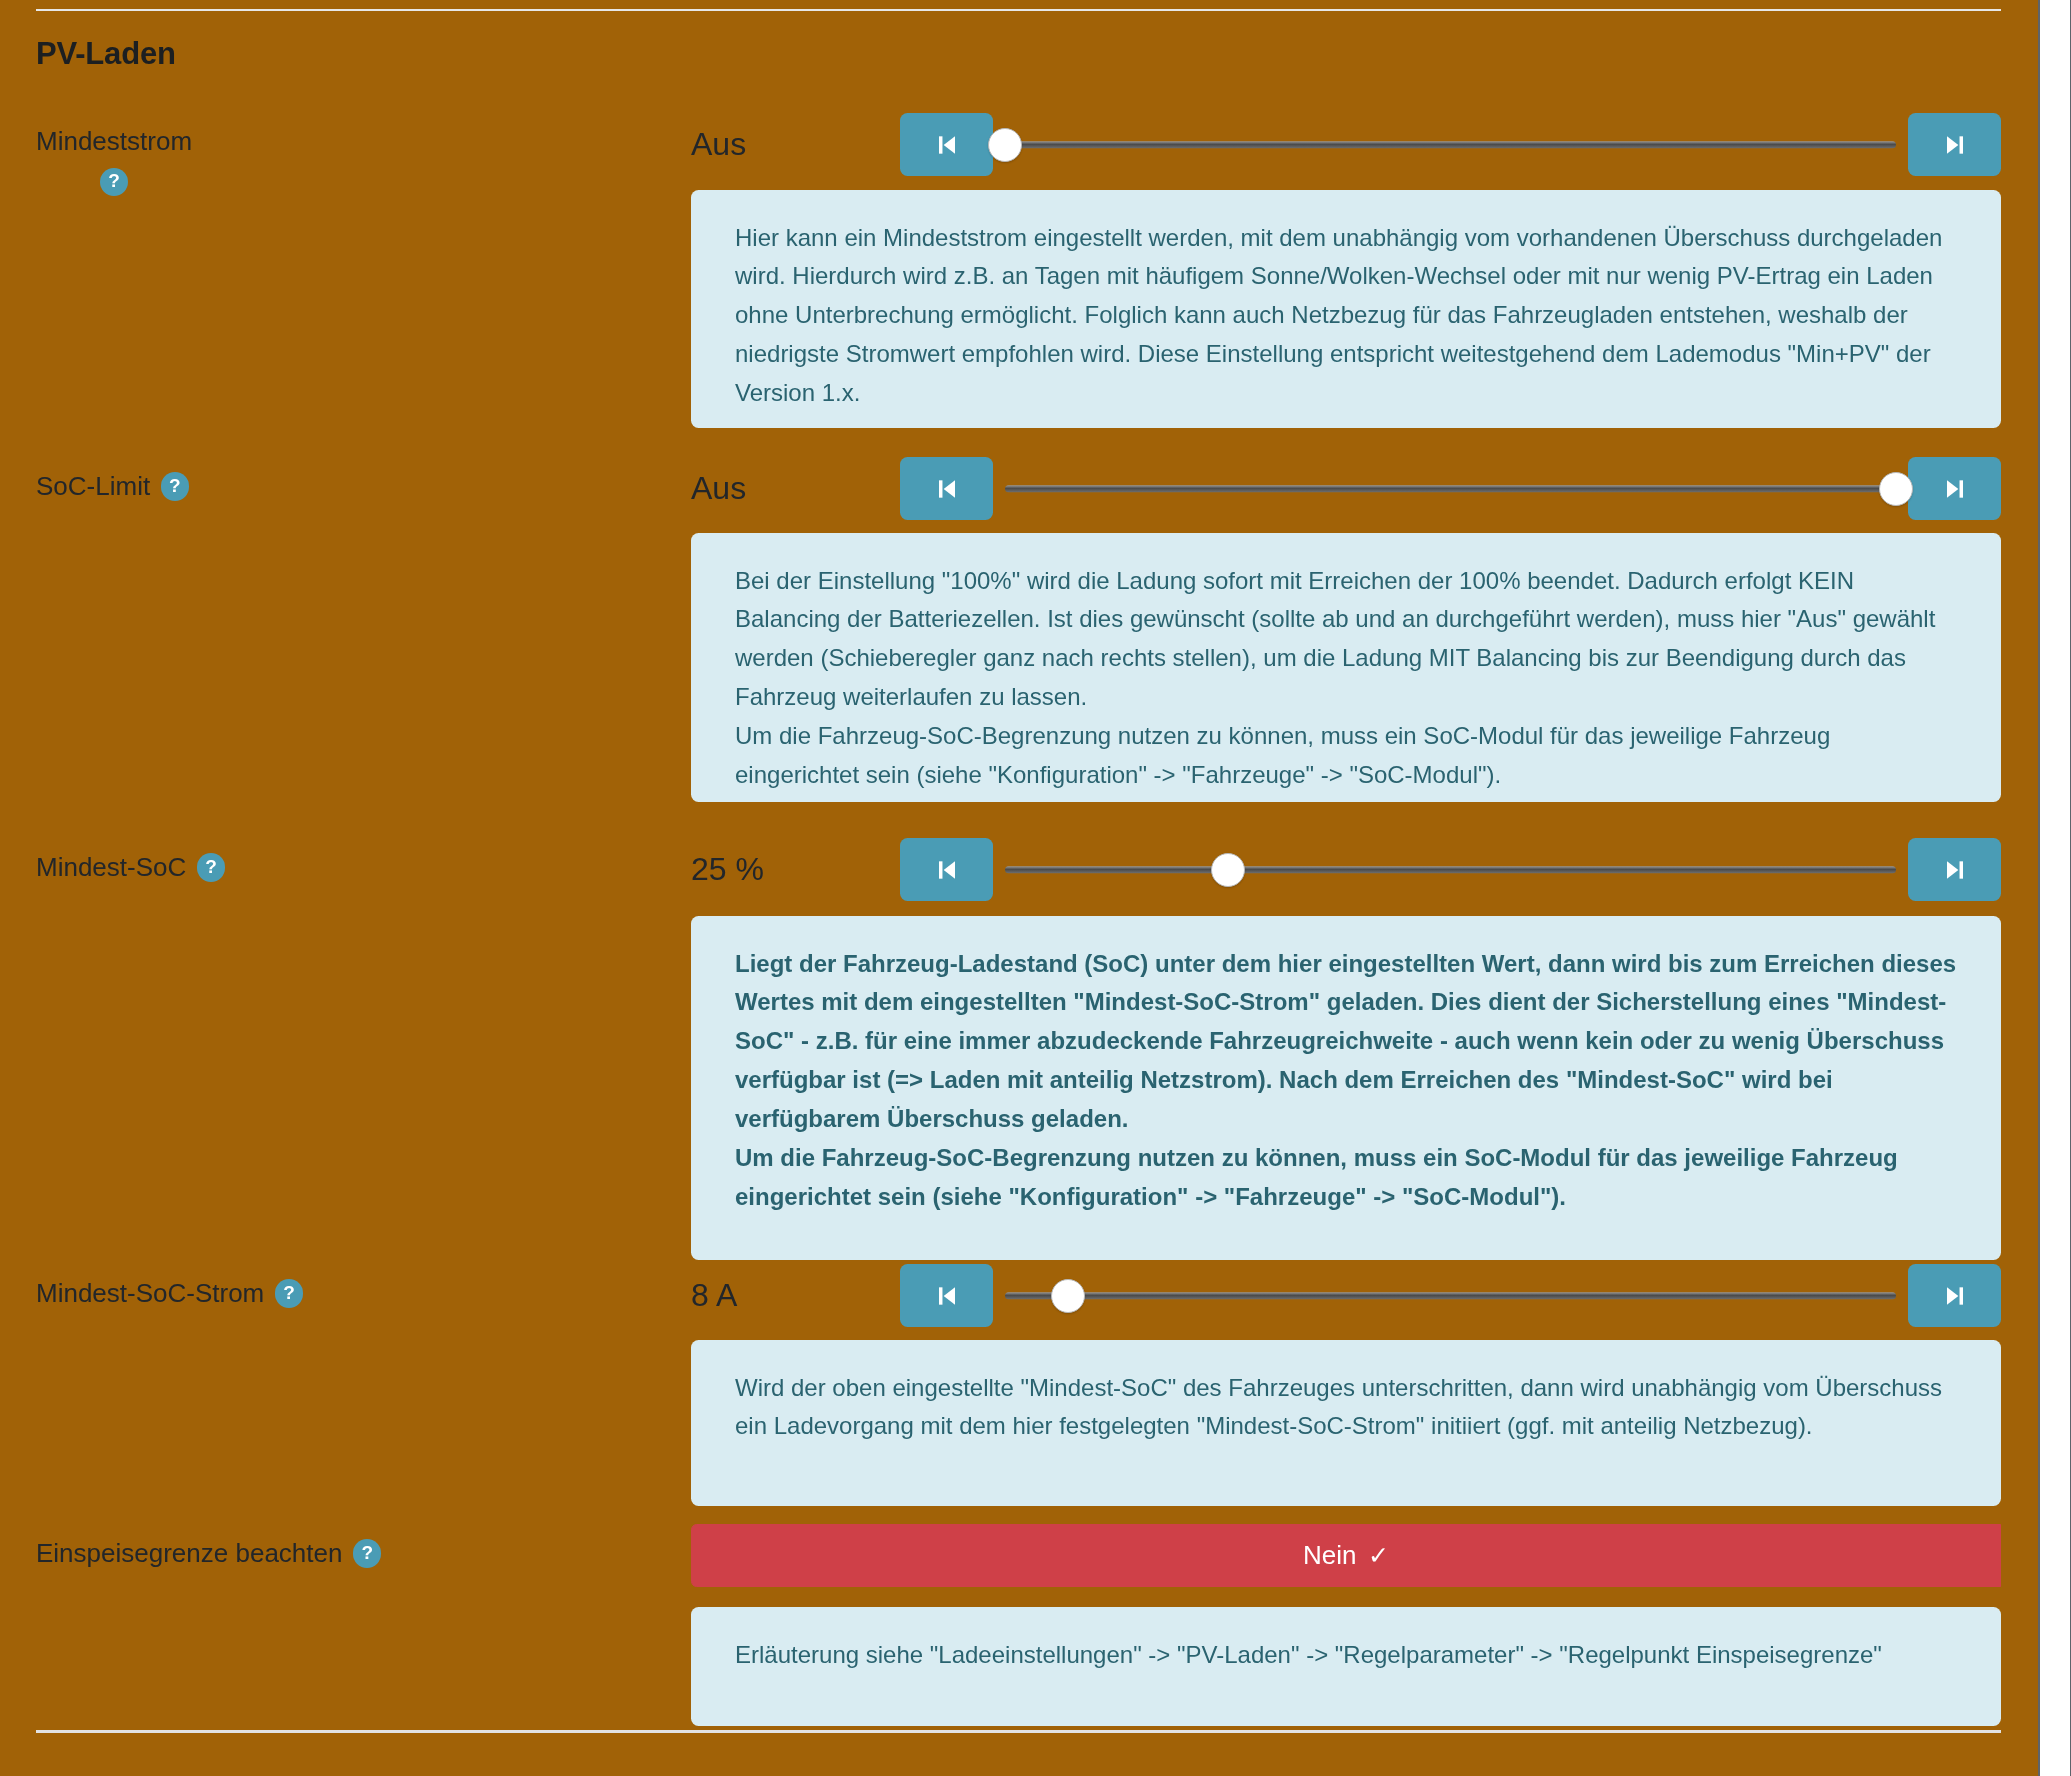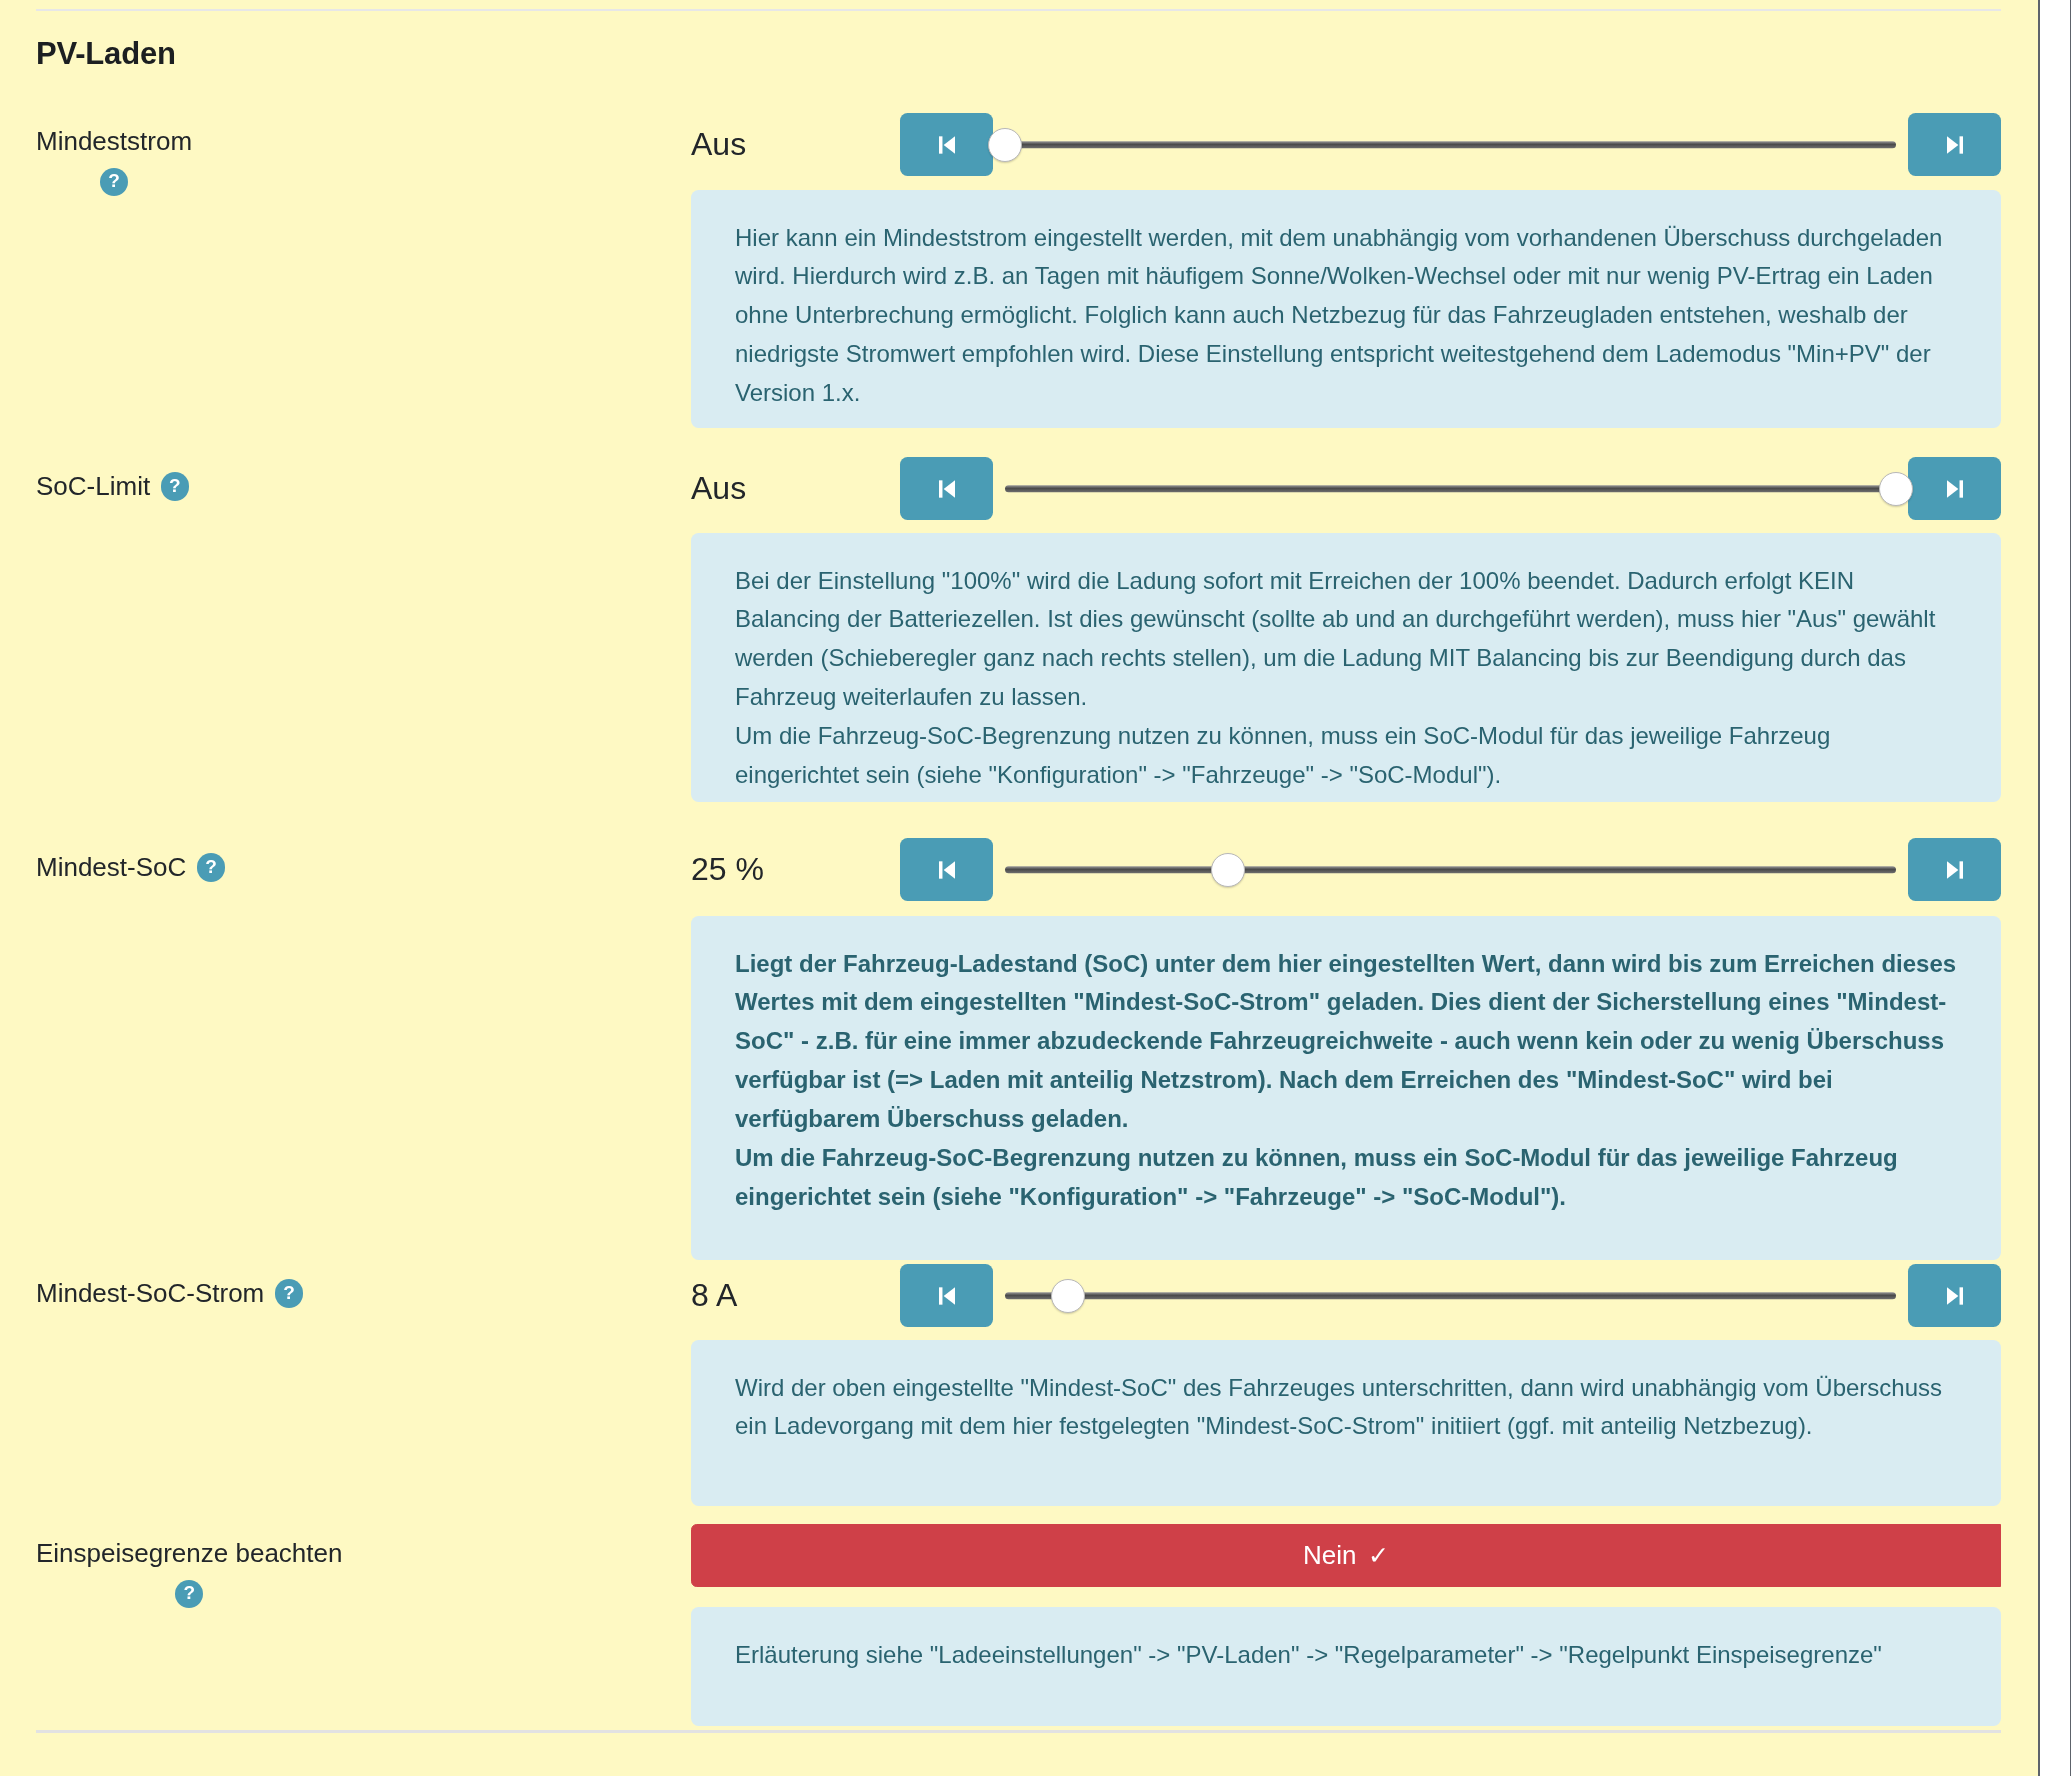--- a/index.html
+++ b/index.html
@@ -13,21 +13,21 @@
     width: 2072px;
     height: 1777px;
     overflow: hidden;
     position: relative;
   }
 
   
   .viewport {
     position: absolute;
     inset: 0;
-    background: #fef9c3;
+    background: #a16207;
   }
   .scroll-gutter {
     position: absolute;
     top: 0;
     right: 0;
     width: 34px;
     height: 100%;
     background: #ffffff;
     border-left: 2.9px solid #5d636b;
     border-right: 2.9px solid #5d636b;
@@ -338,21 +338,21 @@
             </svg>
         </button>
       </div>
 
       <div class="info" style="top:1340px; height:166px;">
         <p>Wird der oben eingestellte "Mindest-SoC" des Fahrzeuges unterschritten, dann wird unabhängig vom Überschuss ein Ladevorgang mit dem hier festgelegten "Mindest-SoC-Strom" initiiert (ggf. mit anteilig Netzbezug).</p>
       </div>
     </div>
 
     <div class="row" style="top:0;">
-      <div class="row-label" style="top:1538px;flex-direction:column;">
+      <div class="row-label" style="top:1538px;">
         <span>Einspeisegrenze beachten</span>
         <span class="help-badge">?</span>
       </div>
 
       <div class="toggle" style="top:1524px;gap:48px;">
         <div class="toggle-opt toggle-no">
           <span>Nein</span>
           <span class="check">✓</span>
         </div>
       </div>

